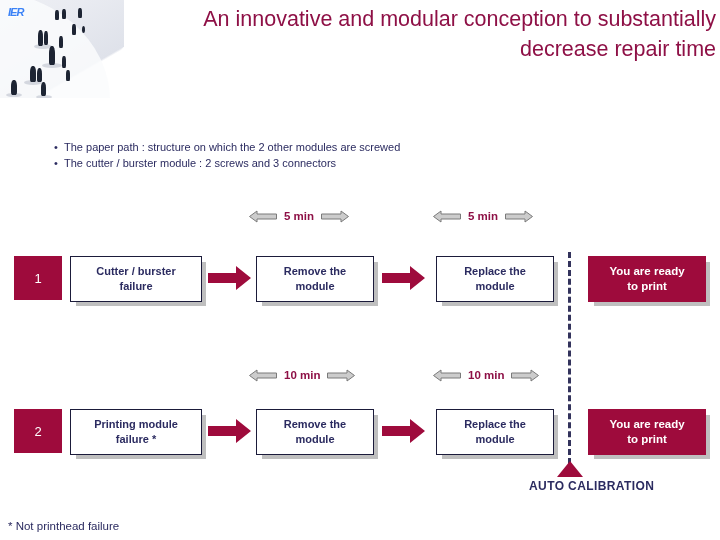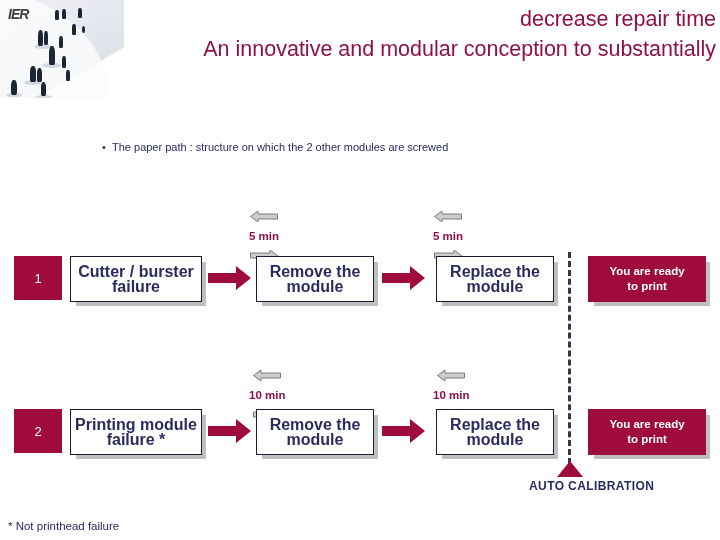--- a/index.html
+++ b/index.html
@@ -16,58 +16,58 @@
     position:absolute;left:-30px;top:-46px;width:176px;height:150px;
     background:linear-gradient(150deg,#f4f5f8 0%,#e9ebf1 45%,#dfe2ea 72%,#ffffff 73%);
     border-bottom-right-radius:150px 120px;
   }
   .logo-swoosh2{
     position:absolute;left:-40px;top:-10px;width:150px;height:120px;
     background:#fafbfd;border-top-right-radius:130px 110px;opacity:.85;
   }
   .logo-mark{
     position:absolute;left:8px;top:6px;font-style:italic;font-weight:bold;
-    font-size:14px;letter-spacing:-1px;color:#404040;
+    font-size:11px;letter-spacing:-1px;color:#3b82f6;
     font-family:"Liberation Sans",sans-serif;
     text-shadow:0 1px 0 #ffffff;
   }
   .ppl{position:absolute;background:#1d2433;border-radius:40% 40% 20% 20%;}
   .pshadow{position:absolute;background:#c8ccd6;border-radius:50%;opacity:.75;}
 
   
   .title{
     position:absolute;left:120px;top:4px;width:596px;
     text-align:right;color:#8e1046;font-size:21.5px;line-height:30px;
     font-family:"Liberation Sans",sans-serif;
   }
 
   
   .lead{
     position:absolute;left:22px;top:122px;color:#2b2b60;
     font-size:12.5px;font-weight:bold;letter-spacing:.1px;
   }
-  .bullets{position:absolute;left:48px;top:140px;color:#2b2b60;font-size:11px;line-height:15.5px;margin-left:48px;}
+  .bullets{position:absolute;left:48px;top:140px;color:#2b2b60;font-size:11px;line-height:15.5px;}
   .bullets .b{white-space:nowrap;}
   .bullets .dot{display:inline-block;width:16px;text-align:center;}
 
   
-  .timing{position:absolute;height:20px;display:flex;align-items:center;gap:7px;flex-direction:column;}
+  .timing{position:absolute;height:20px;display:flex;align-items:flex-start;gap:7px;}
   .timing .tlabel{color:#8e1046;font-size:11.5px;font-weight:bold;white-space:nowrap;}
   .garrow{width:28px;height:13px;position:relative;}
   .garrow svg{display:block;}
 
   
   .numbox{
     position:absolute;width:48px;height:44px;background:#9e0b3c;
     color:#ffffff;font-size:13px;display:flex;align-items:center;justify-content:center;
   }
   .shadow{position:absolute;background:#bfbfbf;}
   .wbox{
     position:absolute;background:#ffffff;border:1px solid #1b1b3a;
-    color:#2b2b60;font-size:16px;font-weight:bold;line-height:15px;
+    color:#2b2b60;font-size:11px;font-weight:bold;line-height:15px;
     display:flex;align-items:center;justify-content:center;text-align:center;
   }
   .rbox{
     position:absolute;background:#9e0b3c;border:1px solid #9e0b3c;
     color:#ffffff;font-size:11.5px;font-weight:bold;line-height:15px;
     display:flex;align-items:center;justify-content:center;text-align:center;
   }
   .rarrow{position:absolute;width:44px;height:26px;}
   .rarrow svg{display:block;}
 
@@ -118,29 +118,32 @@
     <div class="ppl" style="left:72px;top:24px;width:4px;height:11px;"></div>
     <div class="ppl" style="left:55px;top:10px;width:4px;height:10px;"></div>
     <div class="ppl" style="left:62px;top:9px;width:4px;height:10px;"></div>
     <div class="ppl" style="left:78px;top:8px;width:4px;height:10px;"></div>
     <div class="ppl" style="left:82px;top:26px;width:3px;height:7px;border-radius:50%;"></div>
 
     <div class="logo-mark">IER</div>
   </div>
 
   <div class="title">
+    <div>An innovative and modular conception to substantially</div>
     <div>decrease repair time</div>
-    <div>An innovative and modular conception to substantially</div>
   </div>
 
 
   <div class="bullets">
     <div class="b">
       <span class="dot">•</span><span>The paper path : structure on which the 2 other modules are screwed</span>
     </div>
+    <div class="b">
+      <span class="dot">•</span><span>The cutter / burster module : 2 screws and 3 connectors</span>
+    </div>
   </div>
 
   <div class="timing" style="left:249px;top:210px;">
     <span class="garrow">
       <svg width="28" height="13" viewBox="0 0 28 13">
           <polygon points="0.5,6.5 8,1 8,4 27.5,4 27.5,9 8,9 8,12" fill="#cccccc" stroke="#7a7a7a" stroke-width="1"></polygon>
         </svg>
     </span>
     <span class="tlabel">5 min</span>
     <span class="garrow">

